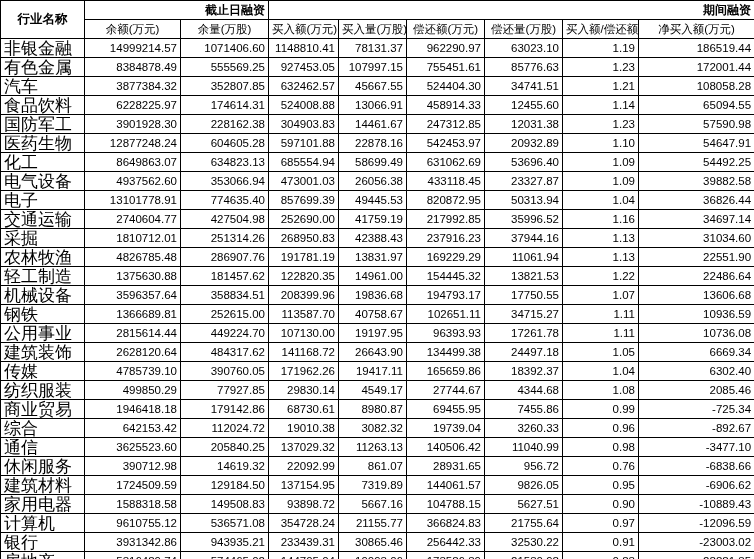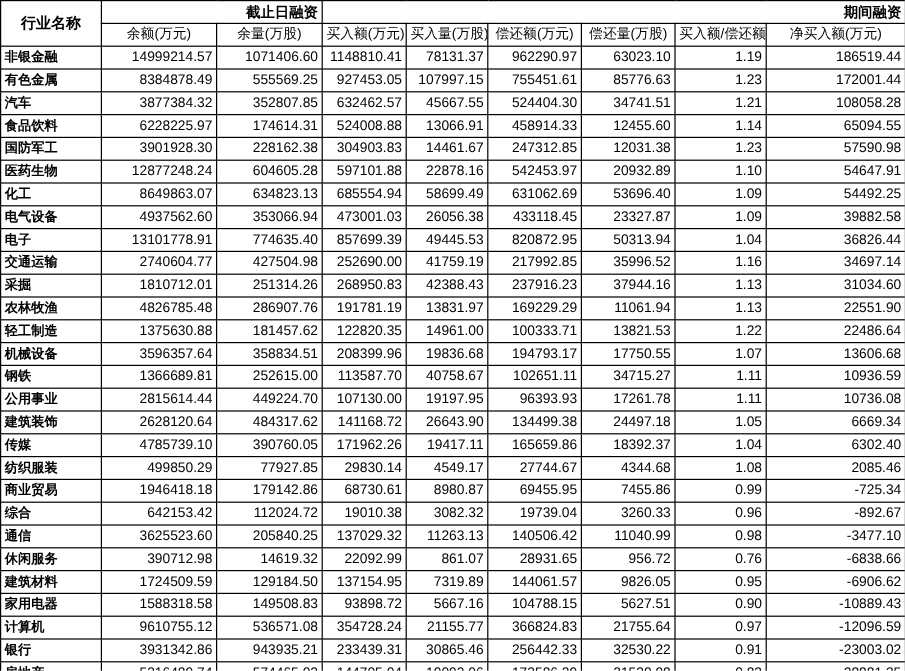--- a/index.html
+++ b/index.html
@@ -42,22 +42,22 @@
     background: #ffffff;
   }
   th.rowname-head {
     text-align: center;
     font-weight: bold;
     font-size: 12.5px;
     vertical-align: middle;
   }
   td.name {
     text-align: left;
-    font-weight: bold;
-    font-size: 11px;
+    font-weight: normal;
+    font-size: 17px;
     padding-left: 4px;
   }
   td.num {
     text-align: right;
     font-size: 11.5px;
     padding-right: 3px;
   }
   
   col.c0 { width: 84px; }
   col.c1 { width: 96px; }
@@ -233,21 +233,21 @@
         <td class="num">11061.94</td>
         <td class="num">1.13</td>
         <td class="num">22551.90</td>
       </tr>
       <tr>
         <td class="name">轻工制造</td>
         <td class="num">1375630.88</td>
         <td class="num">181457.62</td>
         <td class="num">122820.35</td>
         <td class="num">14961.00</td>
-        <td class="num">100333.71</td>
+        <td class="num">154445.32</td>
         <td class="num">13821.53</td>
         <td class="num">1.22</td>
         <td class="num">22486.64</td>
       </tr>
       <tr>
         <td class="name">机械设备</td>
         <td class="num">3596357.64</td>
         <td class="num">358834.51</td>
         <td class="num">208399.96</td>
         <td class="num">19836.68</td>

